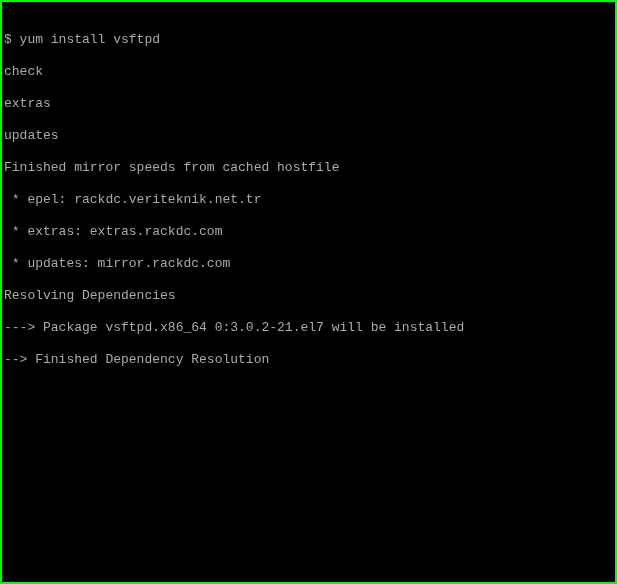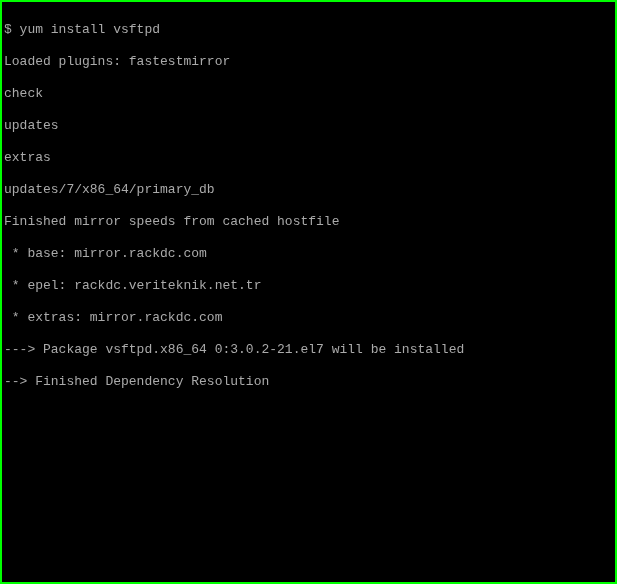--- a/index.html
+++ b/index.html
@@ -15,43 +15,42 @@
     }
     .terminal {
       width: 617px;
       height: 584px;
       background: #000;
       border: 2px solid #00ff00;
       font-family: "Courier New", monospace;
       font-size: 13px;
       line-height: 16px;
       color: #aaaaaa;
-      padding: 4px 2px;
+      padding: 14px 2px;
       white-space: pre;
       overflow: hidden;
     }
     .line {
       display: block;
       min-height: 16px;
     }
   </style>
 </head>
 <body>
 
 <div class="terminal">
 <span class="line">$ yum install vsftpd</span>
-<span class="line">Loaded plugins: fastestmirror</span>
 <span class="line">check</span>
+<span class="line">extras</span>
 <span class="line">updates</span>
-<span class="line">extras</span>
-<span class="line">updates/7/x86_64/primary_db</span>
 <span class="line">Finished mirror speeds from cached hostfile</span>
-<span class="line"> * base: mirror.rackdc.com</span>
 <span class="line"> * epel: rackdc.veriteknik.net.tr</span>
-<span class="line"> * extras: mirror.rackdc.com</span>
+<span class="line"> * extras: extras.rackdc.com</span>
+<span class="line"> * updates: mirror.rackdc.com</span>
+<span class="line">Resolving Dependencies</span>
 <span class="line">---&gt; Package vsftpd.x86_64 0:3.0.2-21.el7 will be installed</span>
 <span class="line">--&gt; Finished Dependency Resolution</span>
 <span class="line"></span>
 
 
 
 
 
 
 

